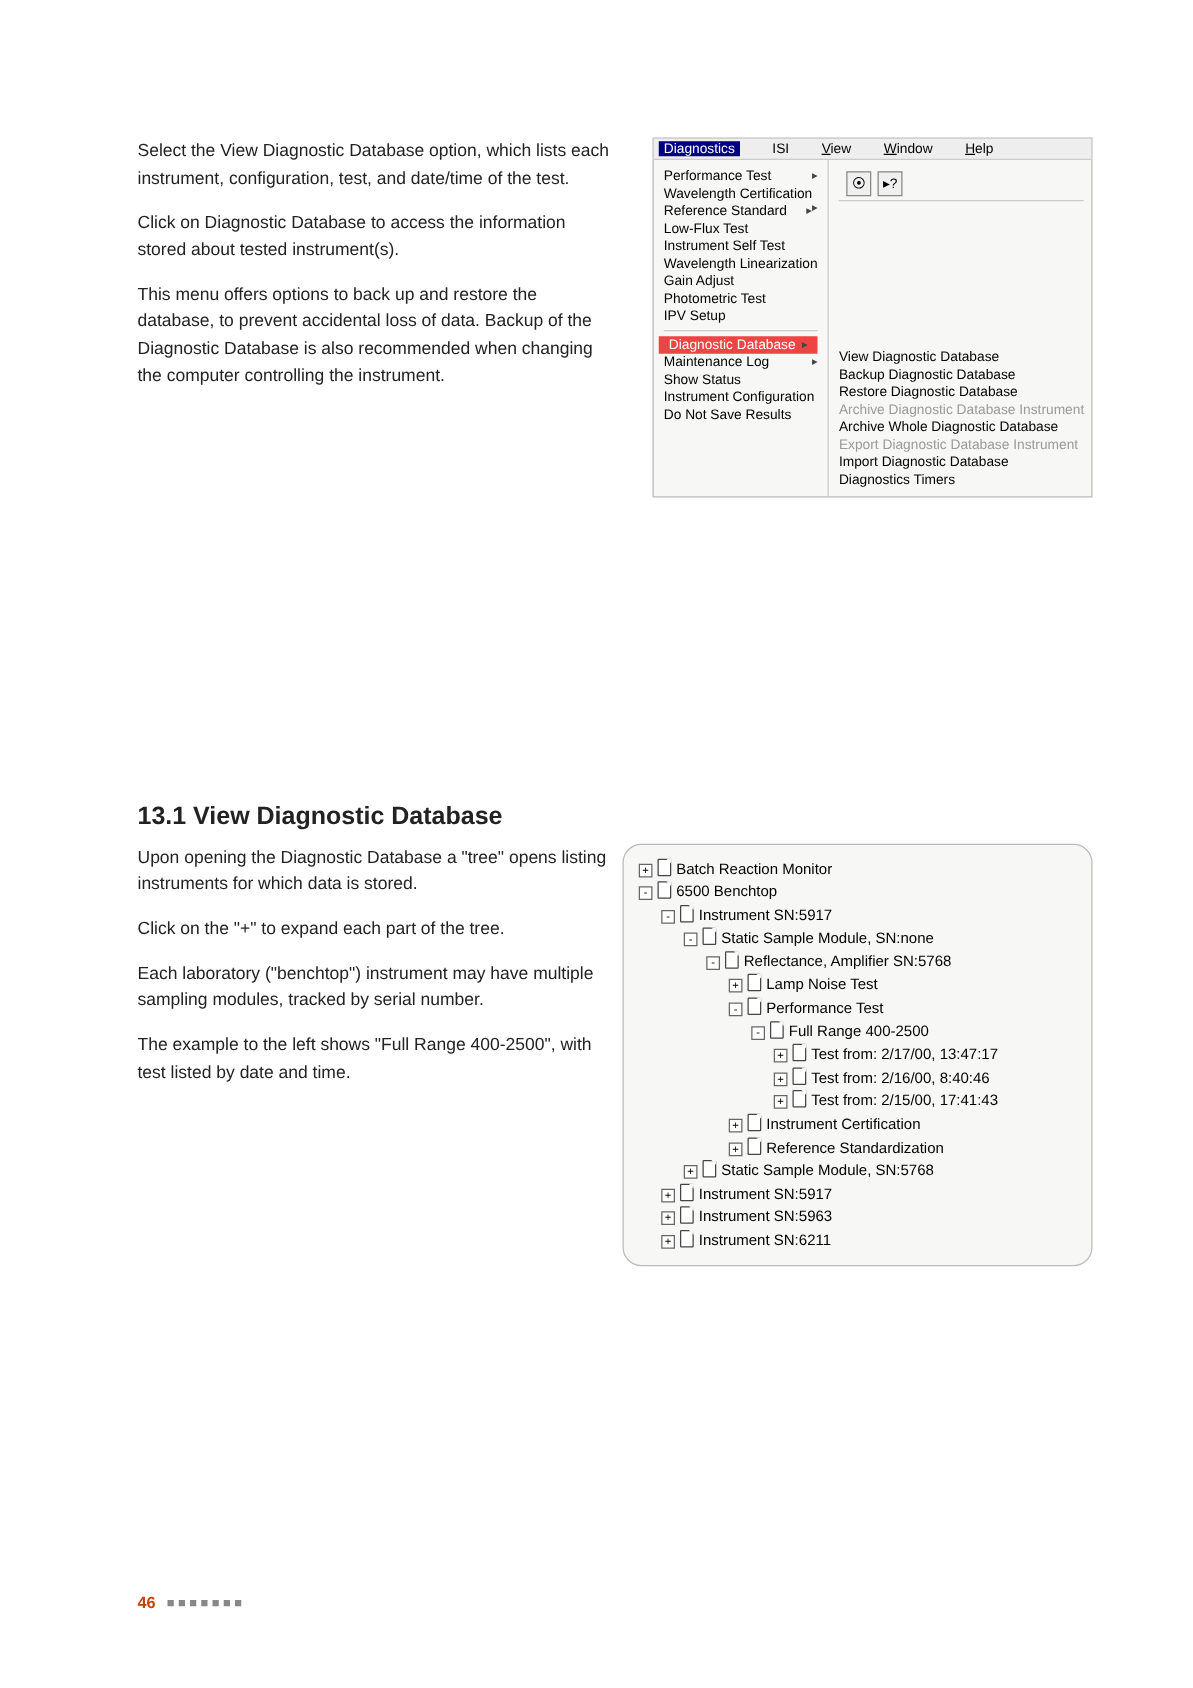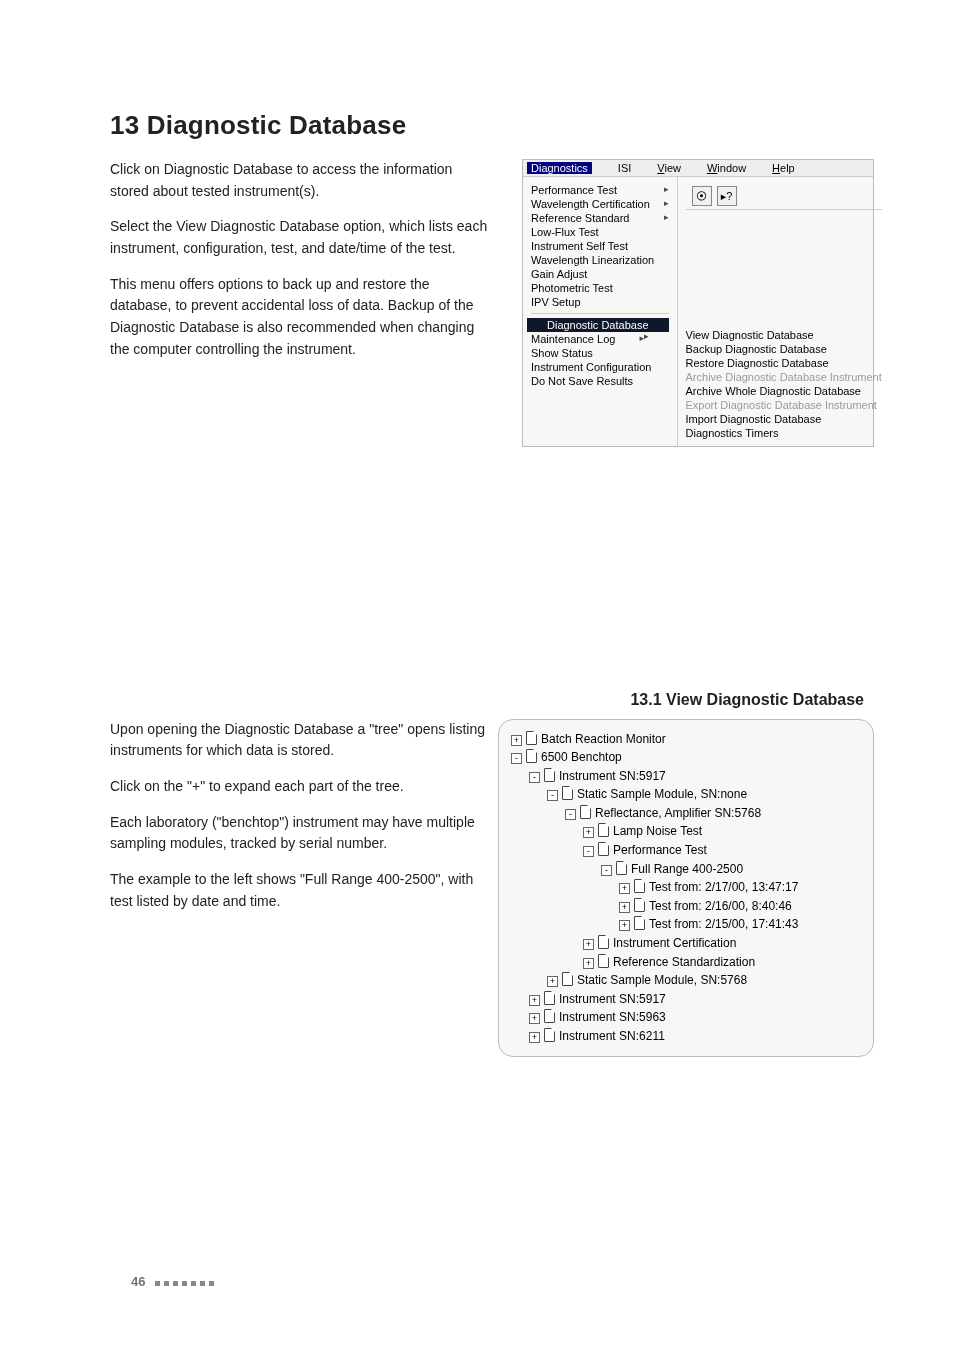--- a/index.html
+++ b/index.html
@@ -16,24 +16,23 @@
     box-sizing: border-box;
     padding: 110px 90px 0 110px;
   }
   h1.chapter {
     font-size: 26px;
     font-weight: 700;
     margin: 0 0 18px 0;
     letter-spacing: .2px;
   }
   h2.section {
-    font-size: 16px;
+    font-size: 20px;
     font-weight: 700;
     margin: 26px 0 10px 0;
-    text-align: right;
   }
   p.body {
     font-size: 14px;
     line-height: 1.55;
     margin: 0 0 14px 0;
     max-width: 380px;
   }
   .two-col {
     position: relative;
   }
@@ -69,21 +68,21 @@
     display:inline-block; width:18px; height:18px; border:1px solid #888; text-align:center; font-size:11px; line-height:18px; margin-right:2px; background:#f0f0f0;
   }
   .fig-menu .cols { display:flex; }
   .fig-menu .left, .fig-menu .right-col {
     padding: 6px 8px;
   }
   .fig-menu .left { width: 45%; border-right: 1px solid #ccc; }
   .fig-menu .right-col { flex:1; }
   .fig-menu .mrow { padding: 1px 0; white-space: nowrap; }
   .fig-menu .mrow.sub::after { content: " ▸"; font-size:9px; color:#444; float:right; }
-  .fig-menu .mrow.hi { background:#0f172a; color:#fff; padding:1px 20px; margin-left:-4px; }
+  .fig-menu .mrow.hi { background:#ef4444; color:#fff; padding:1px 8px; margin-left:-4px; }
   .fig-menu .grey { color:#9a9a9a; }
   .fig-menu .sep { border-top:1px solid #ccc; margin:4px 0; }
 
   
   .fig-tree {
     top: 0; right: -10px; width: 350px; padding: 10px 12px;
     line-height: 1.55;
     color:#000;
     border-radius:15px;
   }
@@ -104,38 +103,37 @@
   .fig-tree .lvl6{padding-left:108px}
 
   .footer-row {
     position:absolute;
     left:110px;
     bottom:60px;
     display:flex;
     align-items:center;
     gap:6px;
   }
-  .footer-row .pn { color:#737373; font-weight:700; font-size:13px;margin-left:21px; }
+  .footer-row .pn { color:#c2410c; font-weight:700; font-size:13px; }
   .footer-row .dots span {
     display:inline-block; width:5px; height:5px; background:#888; margin-left:4px;
   }
 
   .spacer-menu { height: 290px; }
   .spacer-tree { height: 330px; }
 </style>
 </head>
 <body>
 
 <div class="page">
 
-  <h1 class="chapter">13 Diagnostic Database</h1>
 
   <div class="two-col">
+    <p class="body">Select the View Diagnostic Database option, which lists each instrument, configuration, test, and date/time of the test.</p>
     <p class="body">Click on Diagnostic Database to access the information stored about tested instrument(s).</p>
-    <p class="body">Select the View Diagnostic Database option, which lists each instrument, configuration, test, and date/time of the test.</p>
     <p class="body">This menu offers options to back up and restore the database, to prevent accidental loss of data. Backup of the Diagnostic Database is also recommended when changing the computer controlling the instrument.</p>
 
     <div class="right-img fig-menu">
       <div class="menubar">
         <span class="sel">Diagnostics</span>
         <span>ISI</span>
         <span><u>V</u>iew</span>
         <span><u>W</u>indow</span>
         <span><u>H</u>elp</span>
       </div>

